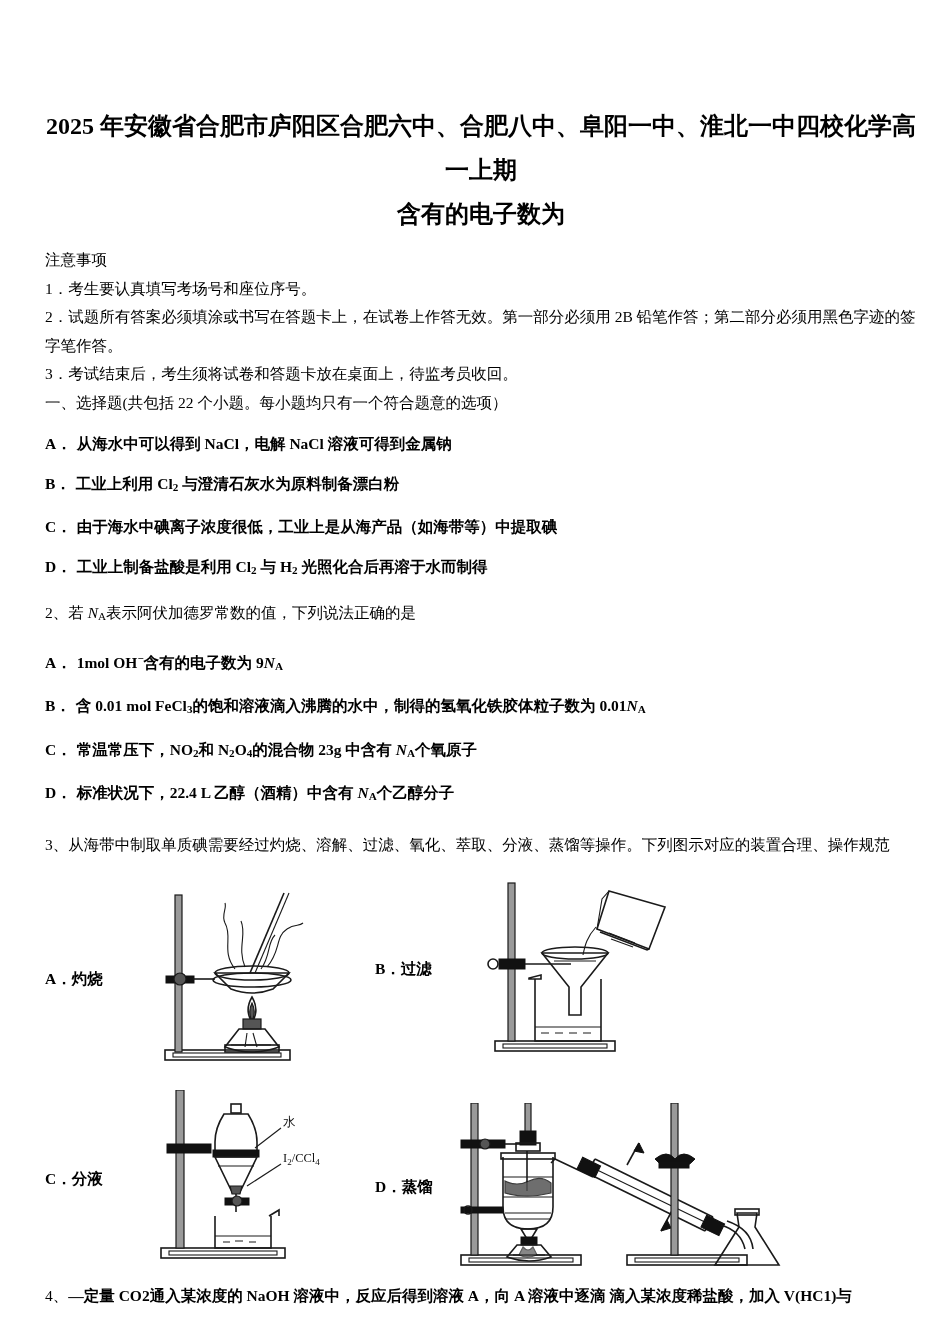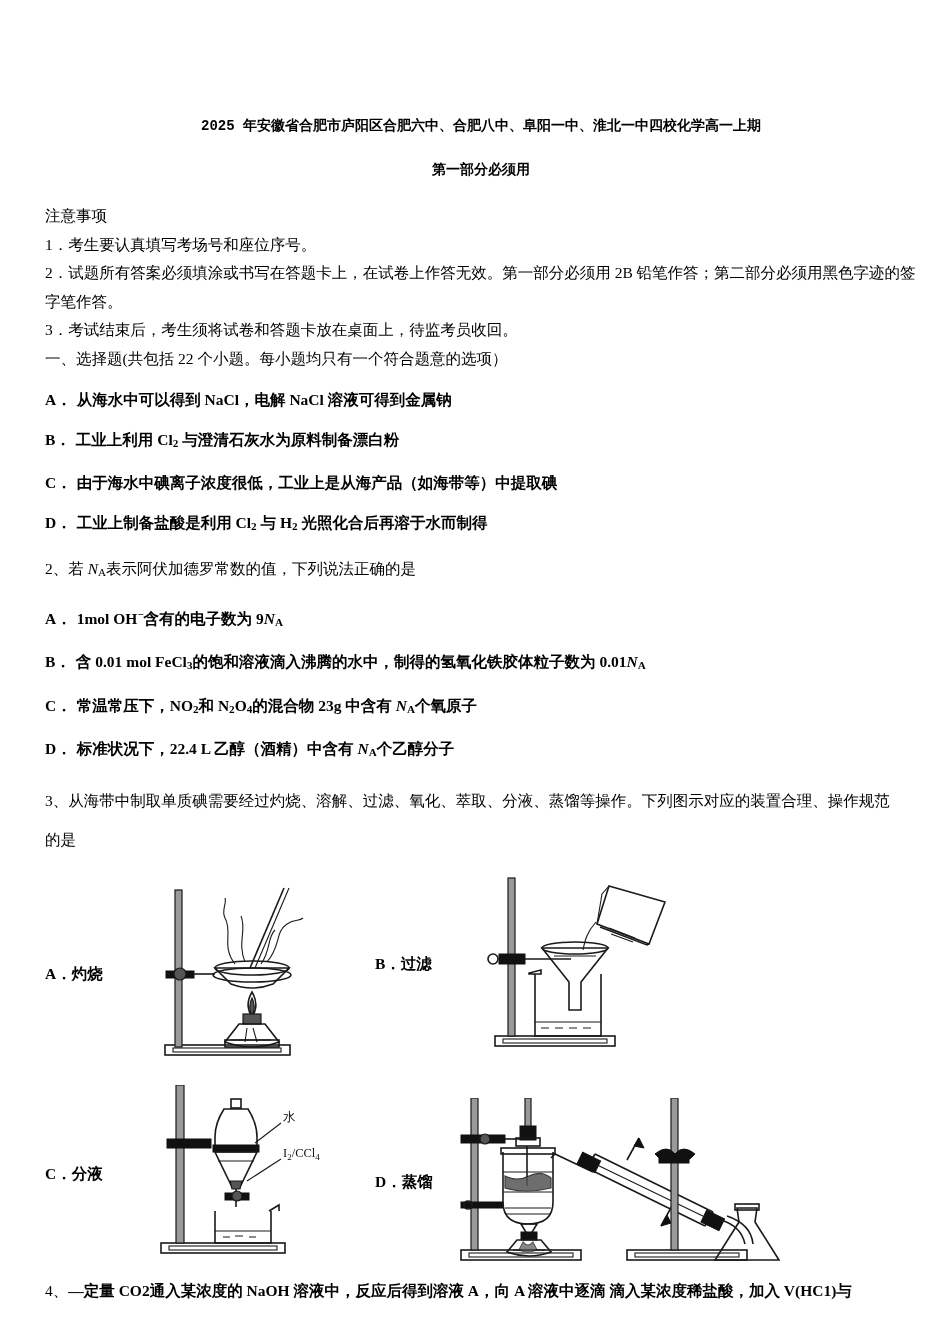--- a/index.html
+++ b/index.html
@@ -25,23 +25,23 @@
   }
   .content {
     position: absolute;
     left: 45px;
     top: 104px;
     width: 872px;
   }
 
   
   .doc-title {
-    font-family: Liberation Mono, monospace;
+    font-family: Liberation Serif, serif;
     font-weight: bold;
-    font-size: 14px;
+    font-size: 24px;
     line-height: 44px;
     text-align: center;
     letter-spacing: 0px;
     margin: 0 0 6px 0;
   }
   .doc-title .line2 { display: block; }
 
   
   .notice {
     font-size: 15.5px;
@@ -119,21 +119,21 @@
   }
 </style>
 </head>
 <body>
 
 <div class="page">
   <div class="content">
 
     <div class="doc-title">
       <span>2025 年安徽省合肥市庐阳区合肥六中、合肥八中、阜阳一中、淮北一中四校化学高一上期</span>
-      <span class="line2">第一部分必须用</span>
+      <span class="line2">含有的电子数为</span>
     </div>
 
     <div class="notice">
       <p>注意事项</p>
       <p>1．考生要认真填写考场号和座位序号。</p>
       <p>2．试题所有答案必须填涂或书写在答题卡上，在试卷上作答无效。第一部分必须用 2B 铅笔作答；第二部分必须用黑色字迹的签字笔作答。</p>
       <p>3．考试结束后，考生须将试卷和答题卡放在桌面上，待监考员收回。</p>
     </div>
 
     <div class="section-head">一、选择题(共包括 22 个小题。每小题均只有一个符合题意的选项）</div>
@@ -165,21 +165,20 @@
     <div class="opt">
       <span class="oletter">C．</span><span>常温常压下，NO<sub>2</sub>和 N<sub>2</sub>O<sub>4</sub>的混合物 23g 中含有 <span class="na">N<sub>A</sub></span>个氧原子</span>
     </div>
     <div class="opt">
       <span class="oletter">D．</span><span>标准状况下，22.4 L 乙醇（酒精）中含有 <span class="na">N<sub>A</sub></span>个乙醇分子</span>
     </div>
 
     <div class="q-stem wide" style="margin-top:18px;">
       <span>3、</span><span>从海带中制取单质碘需要经过灼烧、溶解、过滤、氧化、萃取、分液、蒸馏等操作。下列图示对应的装置合理、操作规范</span>
     </div>
-    <div class="q-stem wide">的是</div>
 
     <div class="figures">
 
       <div class="figcell cell-a">
         <div class="figlabel">
           <span>A．</span><span>灼烧</span>
         </div>
         <div class="figart">
           <svg width="200" height="190" viewBox="0 0 200 190">
 

